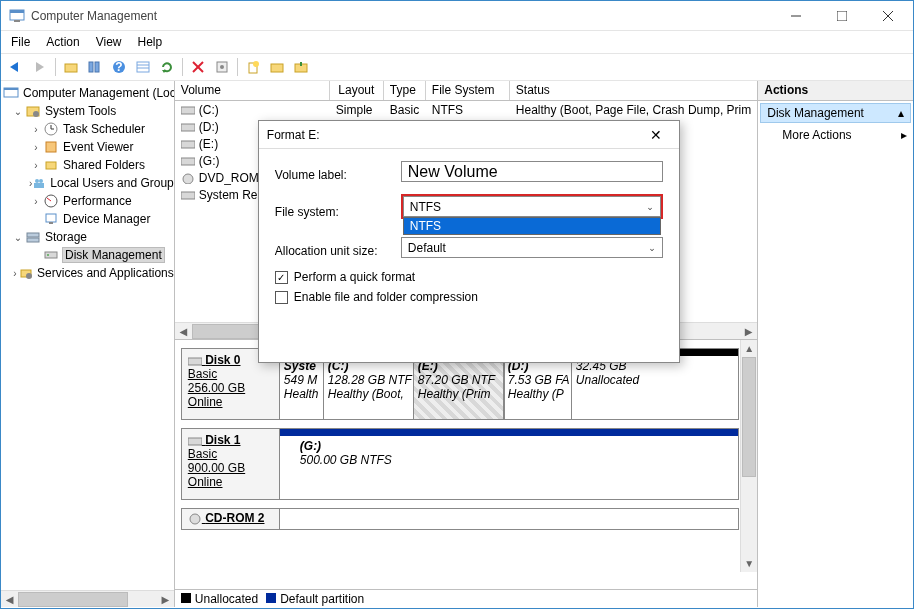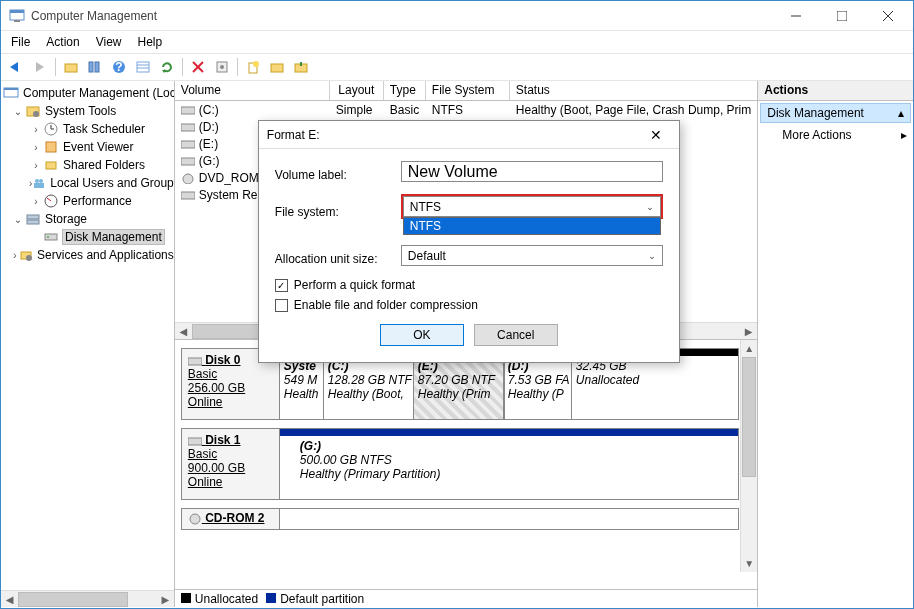--- a/index.html
+++ b/index.html
@@ -260,20 +260,29 @@
     <div class="tree-row" style="padding-left:26px">
         <span class="expander">›</span>
         <span class="ticon">
           <svg width="14" height="14">
             <circle cx="7" cy="7" r="6" fill="none" stroke="#555"></circle>
             <line x1="7" y1="7" x2="3" y2="4" stroke="#d23"></line>
           </svg>
         </span>
         <span class="lbl">Performance</span>
       </div>
+    <div class="tree-row" style="padding-left:40px">
+        <span class="ticon">
+          <svg width="14" height="14">
+            <rect x="2" y="2" width="10" height="8" fill="#fff" stroke="#5a8fc9"></rect>
+            <rect x="5" y="10" width="4" height="2" fill="#888"></rect>
+          </svg>
+        </span>
+        <span class="lbl">Device Manager</span>
+      </div>
     <div class="tree-row" style="padding-left:8px">
         <span class="expander">⌄</span>
         <span class="ticon">
           <svg width="16" height="14">
             <rect x="2" y="3" width="12" height="4" fill="#bcd" stroke="#789"></rect>
             <rect x="2" y="8" width="12" height="4" fill="#bcd" stroke="#789"></rect>
           </svg>
         </span>
         <span class="lbl">Storage</span>
       </div>
@@ -444,21 +453,20 @@
               </svg> <span class="dname">Disk 1</span></div>
           <div>Basic</div>
             <div>900.00 GB</div>
             <div>Online</div>
         </div>
         <div class="partrow">
           <div class="part" style="flex:1">
               <div class="bar primary"></div>
               <div class="pname" style="padding-left:16px">(G:)</div>
               <div class="pdet" style="padding-left:16px">500.00 GB NTFS</div>
-              <div class="pdet" style="padding-left:16px">Healthy (Primary Partition)</div>
             </div>
         </div>
       </div>
       <div class="diskbox" style="height:22px; margin-bottom:0">
         <div class="info" style="padding:2px 6px"><svg width="14" height="12" style="vertical-align:middle">
               <circle cx="7" cy="6" r="5" fill="#ddd" stroke="#888"></circle>
             </svg> <span class="dname">CD-ROM 2</span></div>
         <div class="partrow"></div>
       </div>
       <div class="vscroll">
@@ -489,38 +497,34 @@
           <span class="hlwrap" style="flex:1; display:flex;">
             <div class="dlg-combo" style="position:relative;">
               <span>NTFS</span>
                 <span class="caret">⌄</span>
               <div class="dropdown">
                 <div class="opt sel">NTFS</div>
               </div>
             </div>
           </span>
         </div>
-        <div class="dlg-row" style="margin-top:26px;">
+        <div class="dlg-row" style="margin-top:18px;">
           <label>Allocation unit size:</label>
           <div class="dlg-combo">
               <span>Default</span>
               <span class="caret">⌄</span>
             </div>
         </div>
         <div class="chk-row" style="margin-top:6px;">
           <span class="chk">✓</span>
           <span>Perform a quick format</span>
         </div>
         <div class="chk-row">
           <span class="chk"></span>
           <span>Enable file and folder compression</span>
-        </div>
-        <div class="dlg-buttons">
-          <div class="dlg-btn default">OK</div>
-          <div class="dlg-btn">Cancel</div>
         </div>
       </div>
     </div>
   </div>
 
   <div class="actionspane">
     <div class="actions-hdr">Actions</div>
     <div class="actions-sub">
       <span>Disk Management</span>
       <span>▴</span>

